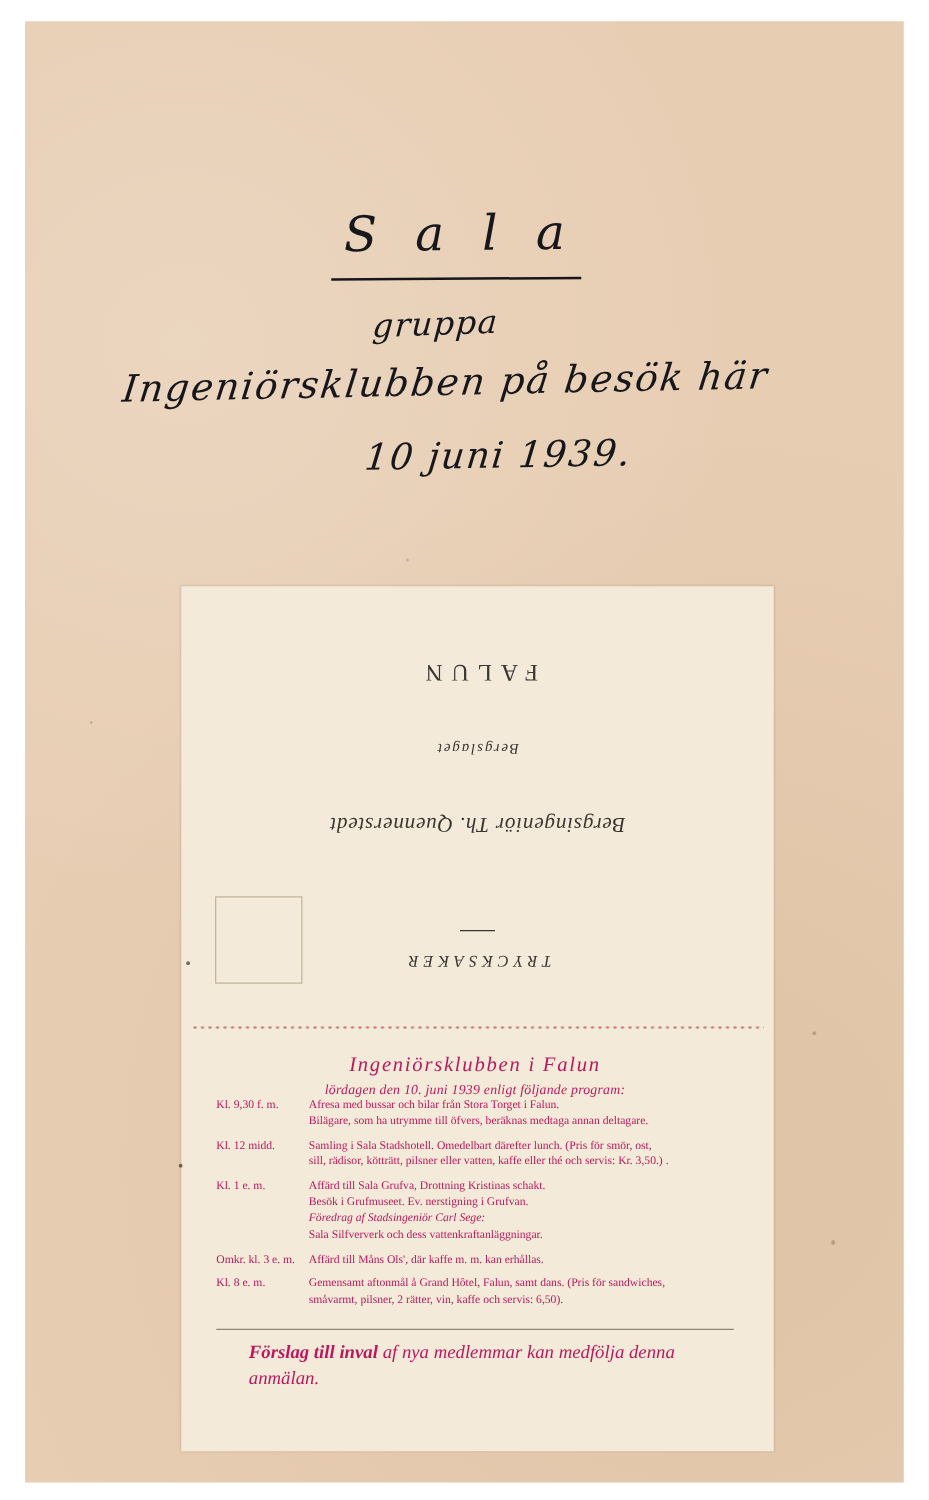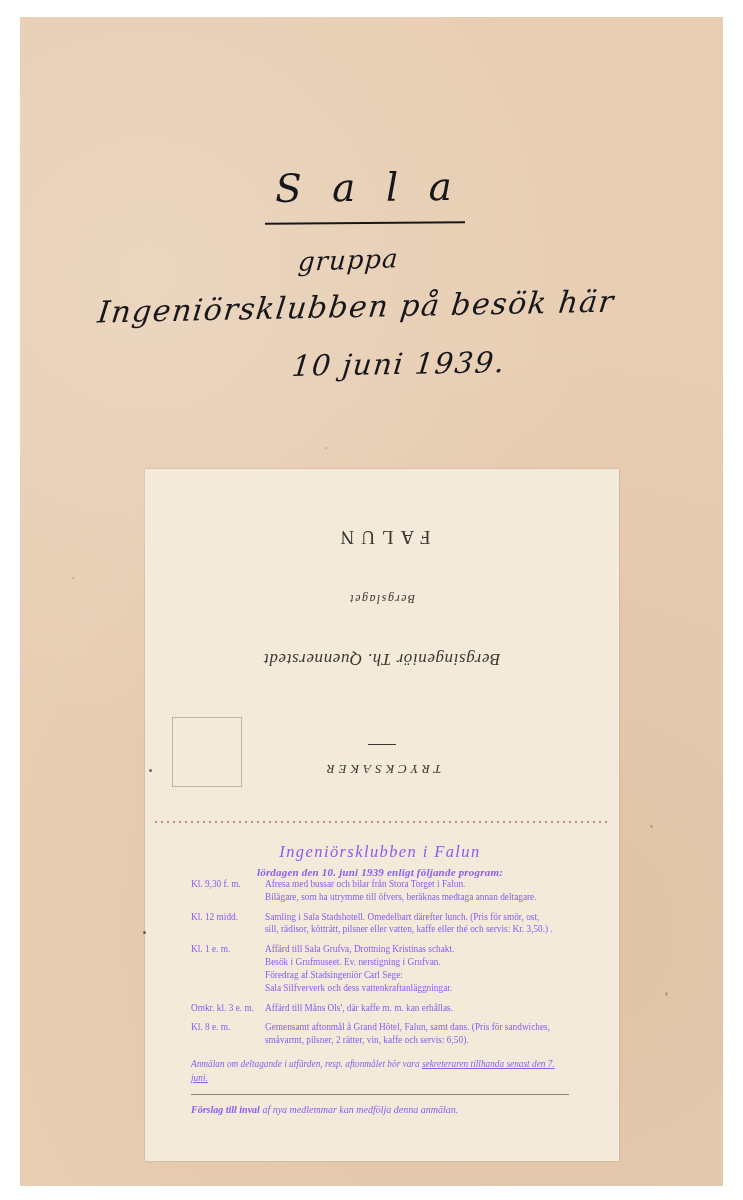--- a/index.html
+++ b/index.html
@@ -171,22 +171,22 @@
     background-size: 6px 2px;
     background-repeat: repeat-x;
   }
 
   
   .card-lower {
     position: absolute;
     top: 360px;
     left: 0;
     right: 4px;
-    padding: 0 46px;
-    color: #8b5cf6;
+    padding: 0 28px;
+    color: #be185d;
   }
 
   .prog-title {
     text-align: center;
     font-size: 16.5px;
     letter-spacing: 1.4px;
     font-style: italic;
     margin-top: 13px;
   }
   .prog-sub1 {
@@ -196,21 +196,20 @@
     margin-top: 7px;
     letter-spacing: 0.2px;
   }
   .prog-sub1 b { font-style: italic; font-weight: 700; letter-spacing: 1px; }
   .prog-sub2 {
     text-align: center;
     font-size: 11px;
     font-style: italic;
     margin-top: 4px;
     letter-spacing: 0.2px;
-    font-weight: bold;
   }
 
   table.program {
     width: 100%;
     border-collapse: collapse;
   }
   table.program td {
     vertical-align: top;
     font-size: 9.3px;
     line-height: 1.38;
@@ -228,23 +227,24 @@
     font-style: italic;
     margin-top: 4px;
   }
   .notice .u { text-decoration: underline; }
   .divider {
     height: 1px;
     background: #8d857a;
     margin: 9px 0 8px 0;
   }
   .footnote {
-    font-size: 10px;
+    font-size: 15px;
     font-style: italic;
     line-height: 1.4;
+    margin-left: 26px;
   }
   .footnote b { font-weight: 700; }
 
   .ink-dot {
     position: absolute;
     width: 3px; height: 3px;
     background: #4a3a2a;
     border-radius: 50%;
     opacity: 0.75;
   }
@@ -299,43 +299,40 @@
               <td class="t-text">
                 <div>Samling i Sala Stadshotell. Omedelbart därefter lunch. (Pris för smör, ost,</div>
                 <div>sill, rädisor, kötträtt, pilsner eller vatten, kaffe eller thé och servis: Kr. 3,50.) .</div>
               </td>
             </tr>
             <tr>
               <td class="t-time">Kl. 1 e. m.</td>
               <td class="t-text">
                 <div>Affärd till Sala Grufva, Drottning Kristinas schakt.</div>
                 <div>Besök i Grufmuseet. Ev. nerstigning i Grufvan.</div>
-                <div style="">Föredrag af Stadsingeniör Carl Sege:</div>
+                <div style="font-style:italic">Föredrag af Stadsingeniör Carl Sege:</div>
                 <div>Sala Silfververk och dess vattenkraftanläggningar.</div>
               </td>
             </tr>
             <tr>
               <td class="t-time">Omkr. kl. 3 e. m.</td>
               <td class="t-text">
                 <div>Affärd till Måns Ols', där kaffe m. m. kan erhållas.</div>
               </td>
             </tr>
             <tr>
               <td class="t-time">Kl. 8 e. m.</td>
               <td class="t-text">
                 <div>Gemensamt aftonmål å Grand Hôtel, Falun, samt dans. (Pris för sandwiches,</div>
                 <div>småvarmt, pilsner, 2 rätter, vin, kaffe och servis: 6,50).</div>
               </td>
             </tr>
           </tbody>
         </table>
 
-        <div class="notice">
-          <span>Anmälan om deltagande i utfärden, resp. aftonmålet bör vara </span><span class="u">sekreteraren tillhanda senast den 7. juni.</span>
-        </div>
 
         <div class="divider"></div>
 
         <div class="footnote">
           <b>Förslag till inval </b><span>af nya medlemmar kan medfölja denna anmälan.</span>
         </div>
       </div>
 
       <div class="ink-dot" style="left:-2px;top:462px;"></div>
     </div>

